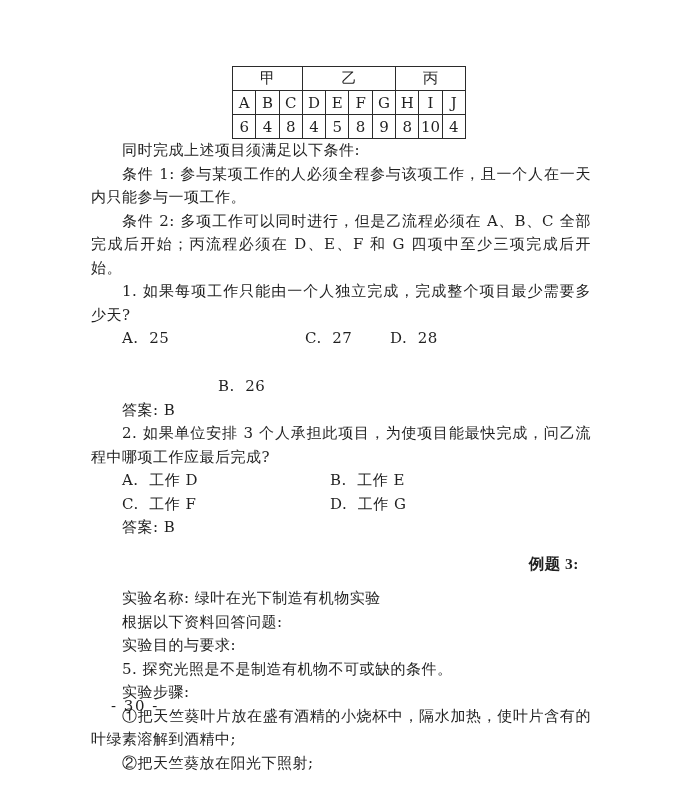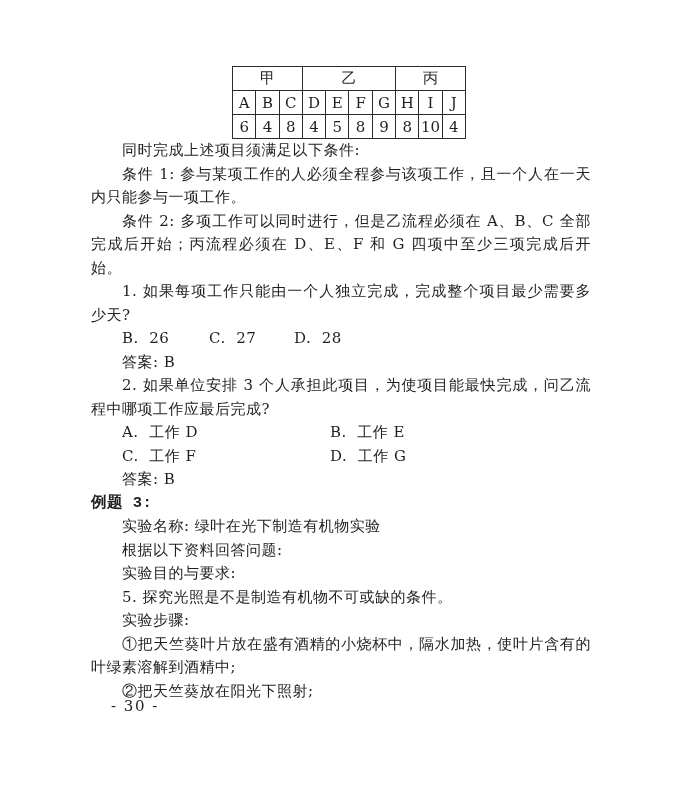--- a/index.html
+++ b/index.html
@@ -37,33 +37,34 @@
     height: 23px;
     padding: 0;
     font-size: 15px;
   }
   .para {
     margin: 0;
     text-indent: 31px;
     text-align: justify;
   }
   .heading {
-    margin: 0;
+    margin: 12px;
     text-indent: 0;
-    font-family: Liberation Mono, monospace;
+    font-family: Liberation Serif, serif;
     font-weight: 700;
     font-size: 15.5px;
+    text-align: right;
   }
   .opts4 {
     display: flex;
     padding-left: 31px;
   }
   .opts4 .opt { white-space: pre; }
   .opts4 .o1 { width: 96px; }
-  .opts4 .o2 { width: 87px; }
+  .opts4 .o2 { width: 87px; margin-top: 48px; }
   .opts4 .o3 { width: 85px; }
   .opts2 {
     display: grid;
     grid-template-columns: 208px 1fr;
     padding-left: 31px;
   }
   .opts2 .opt { white-space: pre; }
   .footer {
     position: absolute;
     left: 111px; top: 695px;
@@ -109,20 +110,21 @@
       </tr>
     </tbody>
       </table>
 
     <p class="para">同时完成上述项目须满足以下条件:</p>
     <p class="para">条件 1: 参与某项工作的人必须全程参与该项工作，且一个人在一天内只能参与一项工作。</p>
     <p class="para">条件 2: 多项工作可以同时进行，但是乙流程必须在 A、B、C 全部完成后开始；丙流程必须在 D、E、F 和 G 四项中至少三项完成后开始。</p>
 
     <p class="para">1. 如果每项工作只能由一个人独立完成，完成整个项目最少需要多少天?</p>
     <div class="opts4">
+      <span class="opt o1">A.  25</span>
       <span class="opt o2">B.  26</span>
       <span class="opt o3">C.  27</span>
       <span class="opt o4">D.  28</span>
     </div>
     <p class="para">答案: B</p>
 
     <p class="para">2. 如果单位安排 3 个人承担此项目，为使项目能最快完成，问乙流程中哪项工作应最后完成?</p>
     <div class="opts2">
       <span class="opt">A.  工作 D</span>
       <span class="opt">B.  工作 E</span>

